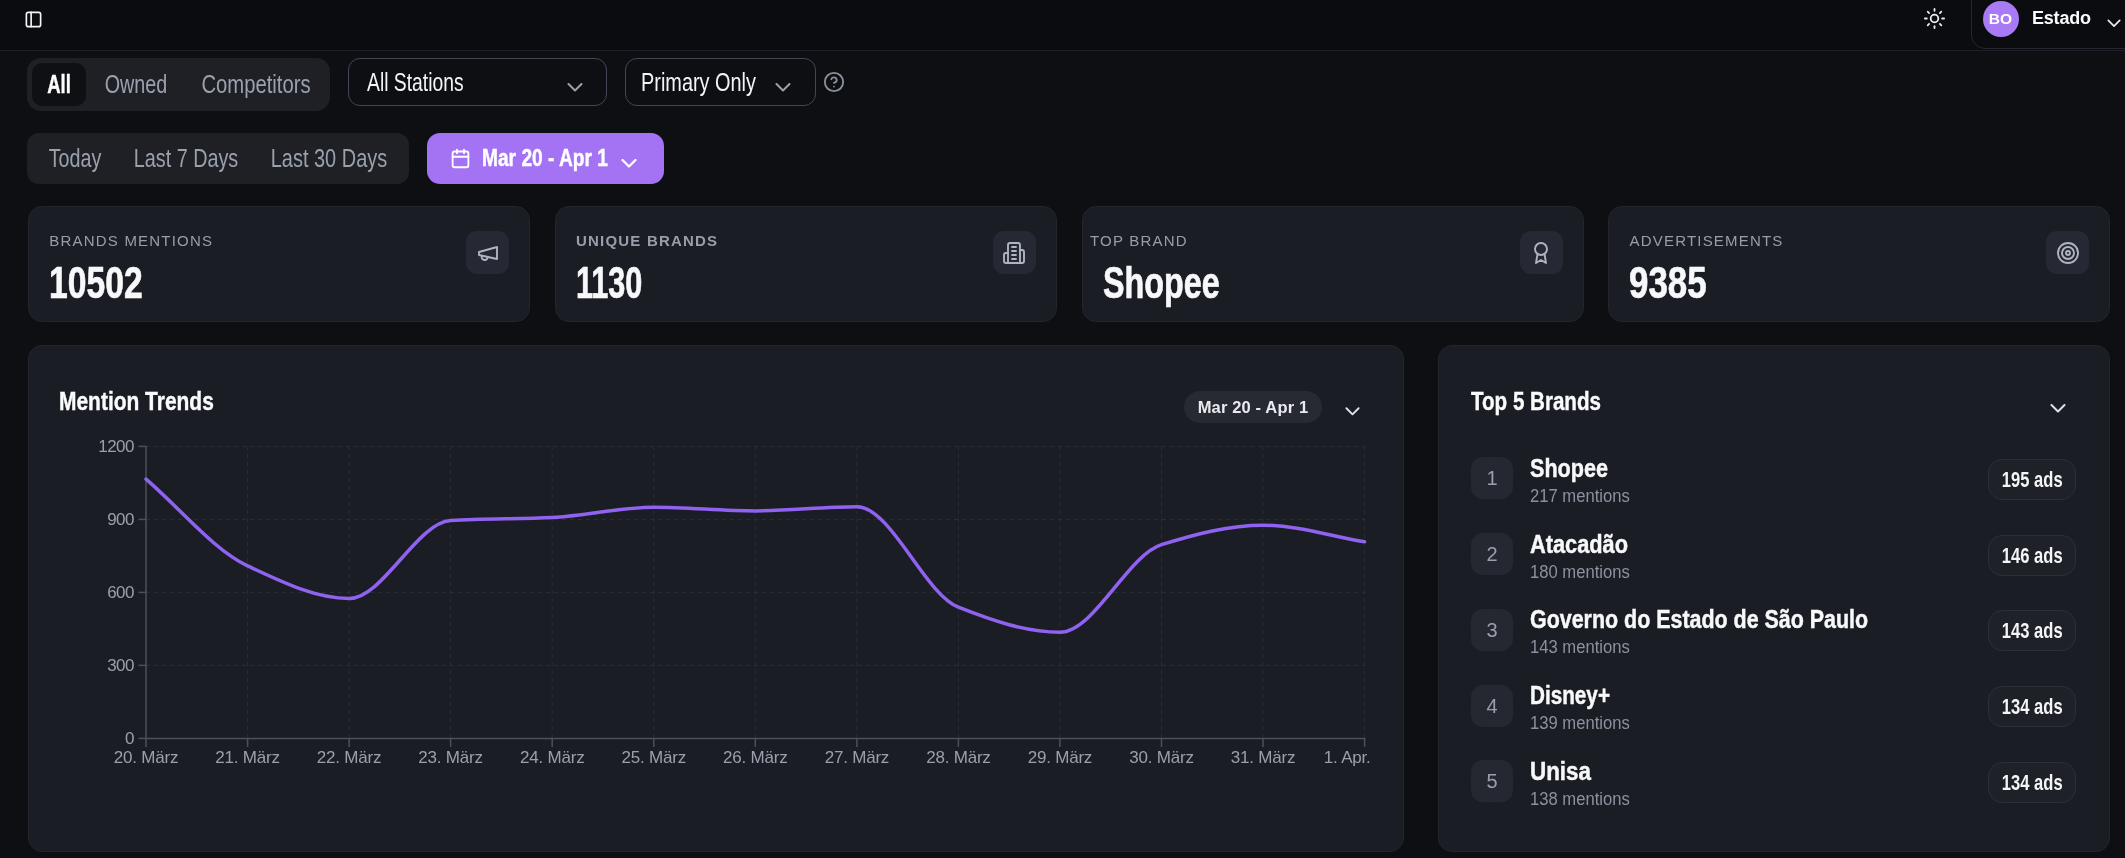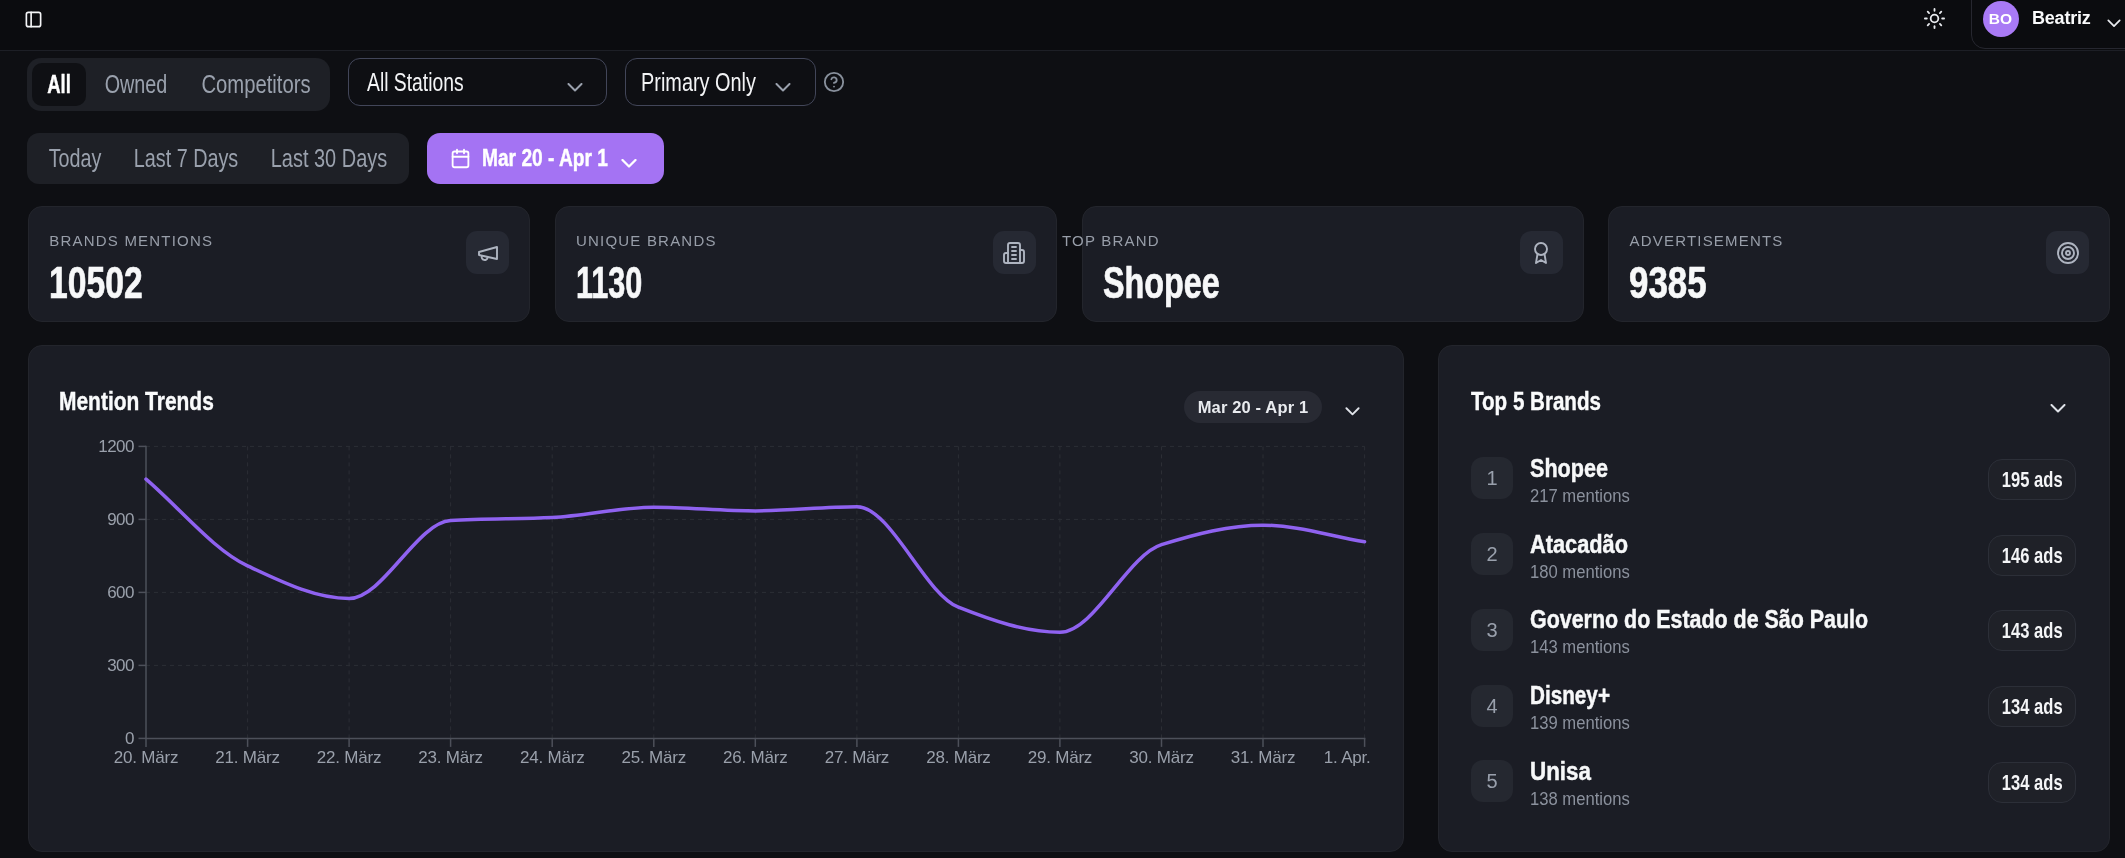--- a/index.html
+++ b/index.html
@@ -16,21 +16,21 @@
       <path d="M12 2v2"></path>
       <path d="M12 20v2"></path>
       <path d="m4.93 4.93 1.41 1.41"></path>
       <path d="m17.66 17.66 1.41 1.41"></path>
       <path d="M2 12h2"></path>
       <path d="M20 12h2"></path>
       <path d="m6.34 17.66-1.41 1.41"></path>
       <path d="m19.07 4.93-1.41 1.41"></path>
     </svg></div>
 <div class="abs" style="left:1982.5px;top:1px;width:36px;height:36px;border-radius:50%;background:#a97af5;color:#fff;font-size:15.5px;font-weight:bold;text-align:center;line-height:36px;letter-spacing:0.2px">BO</div>
-<div style="position:absolute;left:2032px;top:9px;font-size:18px;font-weight:700;color:#fafbfc;line-height:18px;white-space:nowrap;letter-spacing:-0.2px;">Beatriz</div>
+<div style="position:absolute;left:2032px;top:9px;font-size:18px;font-weight:700;color:#fafbfc;line-height:18px;white-space:nowrap;letter-spacing:-0.2px;">Estado</div>
 <div class="abs" style="left:2107px;top:14px"><svg width="14" height="9" viewBox="0 0 16 9" fill="none">
       <path d="M1.5 1L8 7.5L14.5 1" stroke="#e8eaee" stroke-width="2.0" stroke-linecap="round" stroke-linejoin="round"></path>
     </svg></div>
 <div class="abs" style="left:27px;top:58px;width:303px;height:53px;background:#1e2026;border-radius:14px"></div>
 <div class="abs" style="left:32px;top:63px;width:54px;height:43px;background:#0f1014;border-radius:10px"></div>
 <div style="position:absolute;left:32px;top:63px;font-size:25px;font-weight:700;color:#ffffff;line-height:43px;white-space:nowrap;-webkit-text-stroke:0.4px #ffffff;width:54px;text-align:center;transform:scaleX(0.74);transform-origin:center center;">All</div>
 <div style="position:absolute;left:56px;top:63px;font-size:25px;font-weight:400;color:#9aa1ad;line-height:43px;white-space:nowrap;width:160px;text-align:center;transform:scaleX(0.79);transform-origin:center center;">Owned</div>
 <div style="position:absolute;left:175.6px;top:63px;font-size:25px;font-weight:400;color:#9aa1ad;line-height:43px;white-space:nowrap;width:160px;text-align:center;transform:scaleX(0.81);transform-origin:center center;">Competitors</div>
 <div class="abs" style="left:348px;top:58px;width:259px;height:48px;border:1px solid #424659;border-radius:12px"></div>
 <div style="position:absolute;left:367px;top:58px;font-size:25px;font-weight:400;color:#f3f4f6;line-height:48px;white-space:nowrap;transform:scaleX(0.773);transform-origin:left center;">All Stations</div>
@@ -64,34 +64,34 @@
     </svg></div>
 <div class="card" style="left:28px;top:206px;width:502px;height:116px"></div>
 <div style="position:absolute;left:49.3px;top:232.6px;font-size:15px;font-weight:400;color:#989ea9;line-height:15px;white-space:nowrap;letter-spacing:1.2px;">BRANDS MENTIONS</div>
 <div style="position:absolute;left:49.0px;top:260.6px;font-size:44px;font-weight:700;color:#f7f8f9;line-height:44px;white-space:nowrap;-webkit-text-stroke:0.7px #f7f8f9;transform:scaleX(0.765);transform-origin:left center;">10502</div>
 <div class="abs" style="left:466px;top:231px;width:43px;height:43px;background:#262933;border-radius:11px"></div>
 <div class="abs" style="left:476px;top:240.5px"><svg width="24" height="24" viewBox="0 0 24 24" fill="none" stroke="#aeb4c0" stroke-width="1.9" stroke-linecap="round" stroke-linejoin="round">
       <path d="m3 11 18-5v12L3 14v-3z"></path>
       <path d="M11.6 16.8a3 3 0 1 1-5.8-1.6"></path>
     </svg></div>
 <div class="card" style="left:555px;top:206px;width:502px;height:116px"></div>
-<div style="position:absolute;left:576.0px;top:232.6px;font-size:15px;font-weight:400;color:#989ea9;line-height:15px;white-space:nowrap;letter-spacing:1.2px;">UNIQUE BRANDS</div>
+<div style="position:absolute;left:576.0px;top:232.6px;font-size:15px;font-weight:700;color:#989ea9;line-height:15px;white-space:nowrap;letter-spacing:1.2px;">UNIQUE BRANDS</div>
 <div style="position:absolute;left:575.7px;top:260.6px;font-size:44px;font-weight:700;color:#f7f8f9;line-height:44px;white-space:nowrap;-webkit-text-stroke:0.7px #f7f8f9;transform:scaleX(0.695);transform-origin:left center;">1130</div>
 <div class="abs" style="left:993px;top:231px;width:43px;height:43px;background:#262933;border-radius:11px"></div>
 <div class="abs" style="left:1002px;top:240.5px"><svg width="24" height="24" viewBox="0 0 24 24" fill="none" stroke="#aeb4c0" stroke-width="1.9" stroke-linecap="round" stroke-linejoin="round">
       <path d="M6 22V4a2 2 0 0 1 2-2h8a2 2 0 0 1 2 2v18Z"></path>
       <path d="M6 12H4a2 2 0 0 0-2 2v6a2 2 0 0 0 2 2h2"></path>
       <path d="M18 9h2a2 2 0 0 1 2 2v9a2 2 0 0 1-2 2h-2"></path>
       <path d="M10 6h4"></path>
       <path d="M10 10h4"></path>
       <path d="M10 14h4"></path>
       <path d="M10 18h4"></path>
     </svg></div>
 <div class="card" style="left:1082px;top:206px;width:502px;height:116px"></div>
-<div style="position:absolute;left:1062px;top:232.6px;font-size:15px;font-weight:400;color:#989ea9;line-height:15px;white-space:nowrap;letter-spacing:1.2px;">TOP BRAND</div>
+<div style="position:absolute;left:1090px;top:232.6px;font-size:15px;font-weight:400;color:#989ea9;line-height:15px;white-space:nowrap;letter-spacing:1.2px;">TOP BRAND</div>
 <div style="position:absolute;left:1102.5px;top:260.6px;font-size:44px;font-weight:700;color:#f7f8f9;line-height:44px;white-space:nowrap;-webkit-text-stroke:0.7px #f7f8f9;transform:scaleX(0.734);transform-origin:left center;">Shopee</div>
 <div class="abs" style="left:1520px;top:231px;width:43px;height:43px;background:#262933;border-radius:11px"></div>
 <div class="abs" style="left:1529px;top:240.5px"><svg width="24" height="24" viewBox="0 0 24 24" fill="none" stroke="#aeb4c0" stroke-width="1.9" stroke-linecap="round" stroke-linejoin="round">
       <circle cx="12" cy="8" r="6"></circle>
       <path d="M15.477 12.89 17 22l-5-3-5 3 1.523-9.11"></path>
     </svg></div>
 <div class="card" style="left:1608px;top:206px;width:502px;height:116px"></div>
 <div style="position:absolute;left:1629.5px;top:232.6px;font-size:15px;font-weight:400;color:#989ea9;line-height:15px;white-space:nowrap;letter-spacing:1.2px;">ADVERTISEMENTS</div>
 <div style="position:absolute;left:1629.2px;top:260.6px;font-size:44px;font-weight:700;color:#f7f8f9;line-height:44px;white-space:nowrap;-webkit-text-stroke:0.7px #f7f8f9;transform:scaleX(0.793);transform-origin:left center;">9385</div>
 <div class="abs" style="left:2046px;top:231px;width:43px;height:43px;background:#262933;border-radius:11px"></div>

